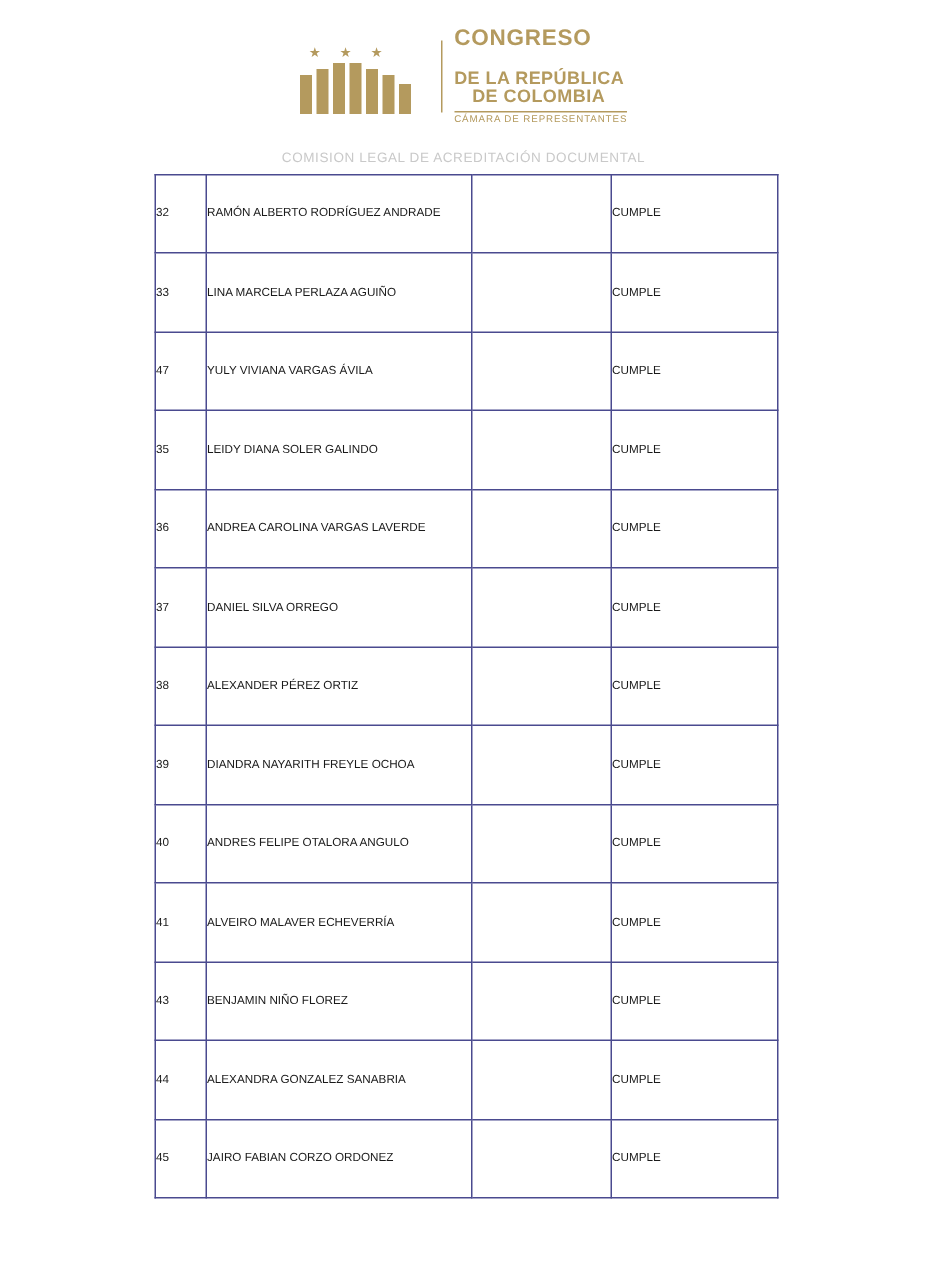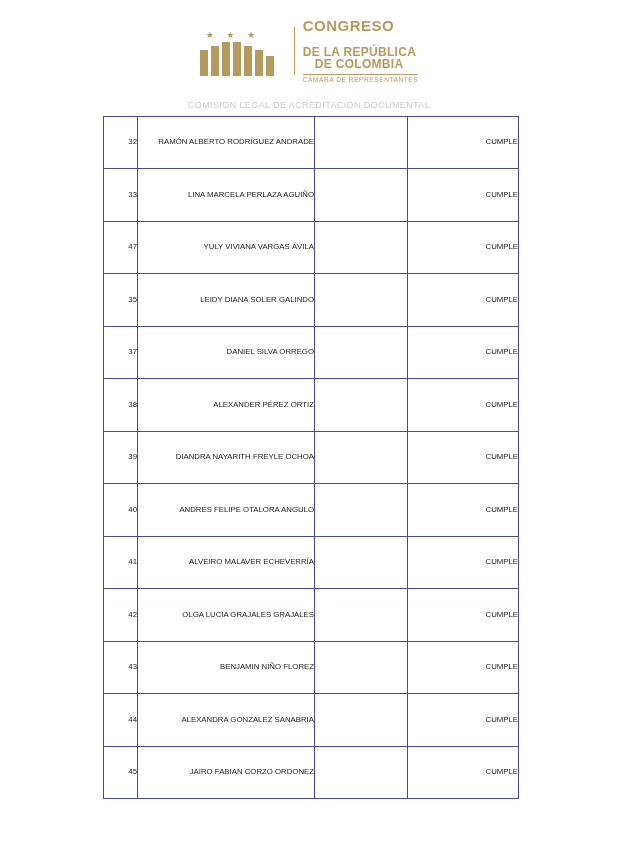--- a/index.html
+++ b/index.html
@@ -124,21 +124,21 @@
     width: 412px;
   }
   table.reg {
     border-collapse: collapse;
     width: 100%;
     table-layout: fixed;
   }
   table.reg td {
     border: 1px solid #4a4a8f;
     vertical-align: middle;
-    text-align: right;
+    text-align: left;
     font-size: 7.8px;
     color: #1a1a1a;
     padding: 0;
     line-height: 1.35;
   }
   td.c-num {
     width: 33px;
     font-size: 8px;
   }
   td.c-name {
@@ -206,20 +206,26 @@
           <td class="c-blank"></td>
           <td class="c-status">CUMPLE</td>
         </tr>
         <tr class="row">
           <td class="c-num">35</td>
           <td class="c-name">LEIDY DIANA SOLER GALINDO</td>
           <td class="c-blank"></td>
           <td class="c-status">CUMPLE</td>
         </tr>
         <tr class="row">
+          <td class="c-num">36</td>
+          <td class="c-name">ANDREA CAROLINA VARGAS LAVERDE</td>
+          <td class="c-blank"></td>
+          <td class="c-status">CUMPLE</td>
+        </tr>
+        <tr class="row">
           <td class="c-num">37</td>
           <td class="c-name">DANIEL SILVA ORREGO</td>
           <td class="c-blank"></td>
           <td class="c-status">CUMPLE</td>
         </tr>
         <tr class="row">
           <td class="c-num">38</td>
           <td class="c-name">ALEXANDER PÉREZ ORTIZ</td>
           <td class="c-blank"></td>
           <td class="c-status">CUMPLE</td>
@@ -232,26 +238,20 @@
         </tr>
         <tr class="row">
           <td class="c-num">40</td>
           <td class="c-name">ANDRES FELIPE OTALORA ANGULO</td>
           <td class="c-blank"></td>
           <td class="c-status">CUMPLE</td>
         </tr>
         <tr class="row">
           <td class="c-num">41</td>
           <td class="c-name">ALVEIRO MALAVER ECHEVERRÍA</td>
-          <td class="c-blank"></td>
-          <td class="c-status">CUMPLE</td>
-        </tr>
-        <tr class="row">
-          <td class="c-num">42</td>
-          <td class="c-name">OLGA LUCIA GRAJALES GRAJALES</td>
           <td class="c-blank"></td>
           <td class="c-status">CUMPLE</td>
         </tr>
         <tr class="row">
           <td class="c-num">43</td>
           <td class="c-name">BENJAMIN NIÑO FLOREZ</td>
           <td class="c-blank"></td>
           <td class="c-status">CUMPLE</td>
         </tr>
         <tr class="row">

